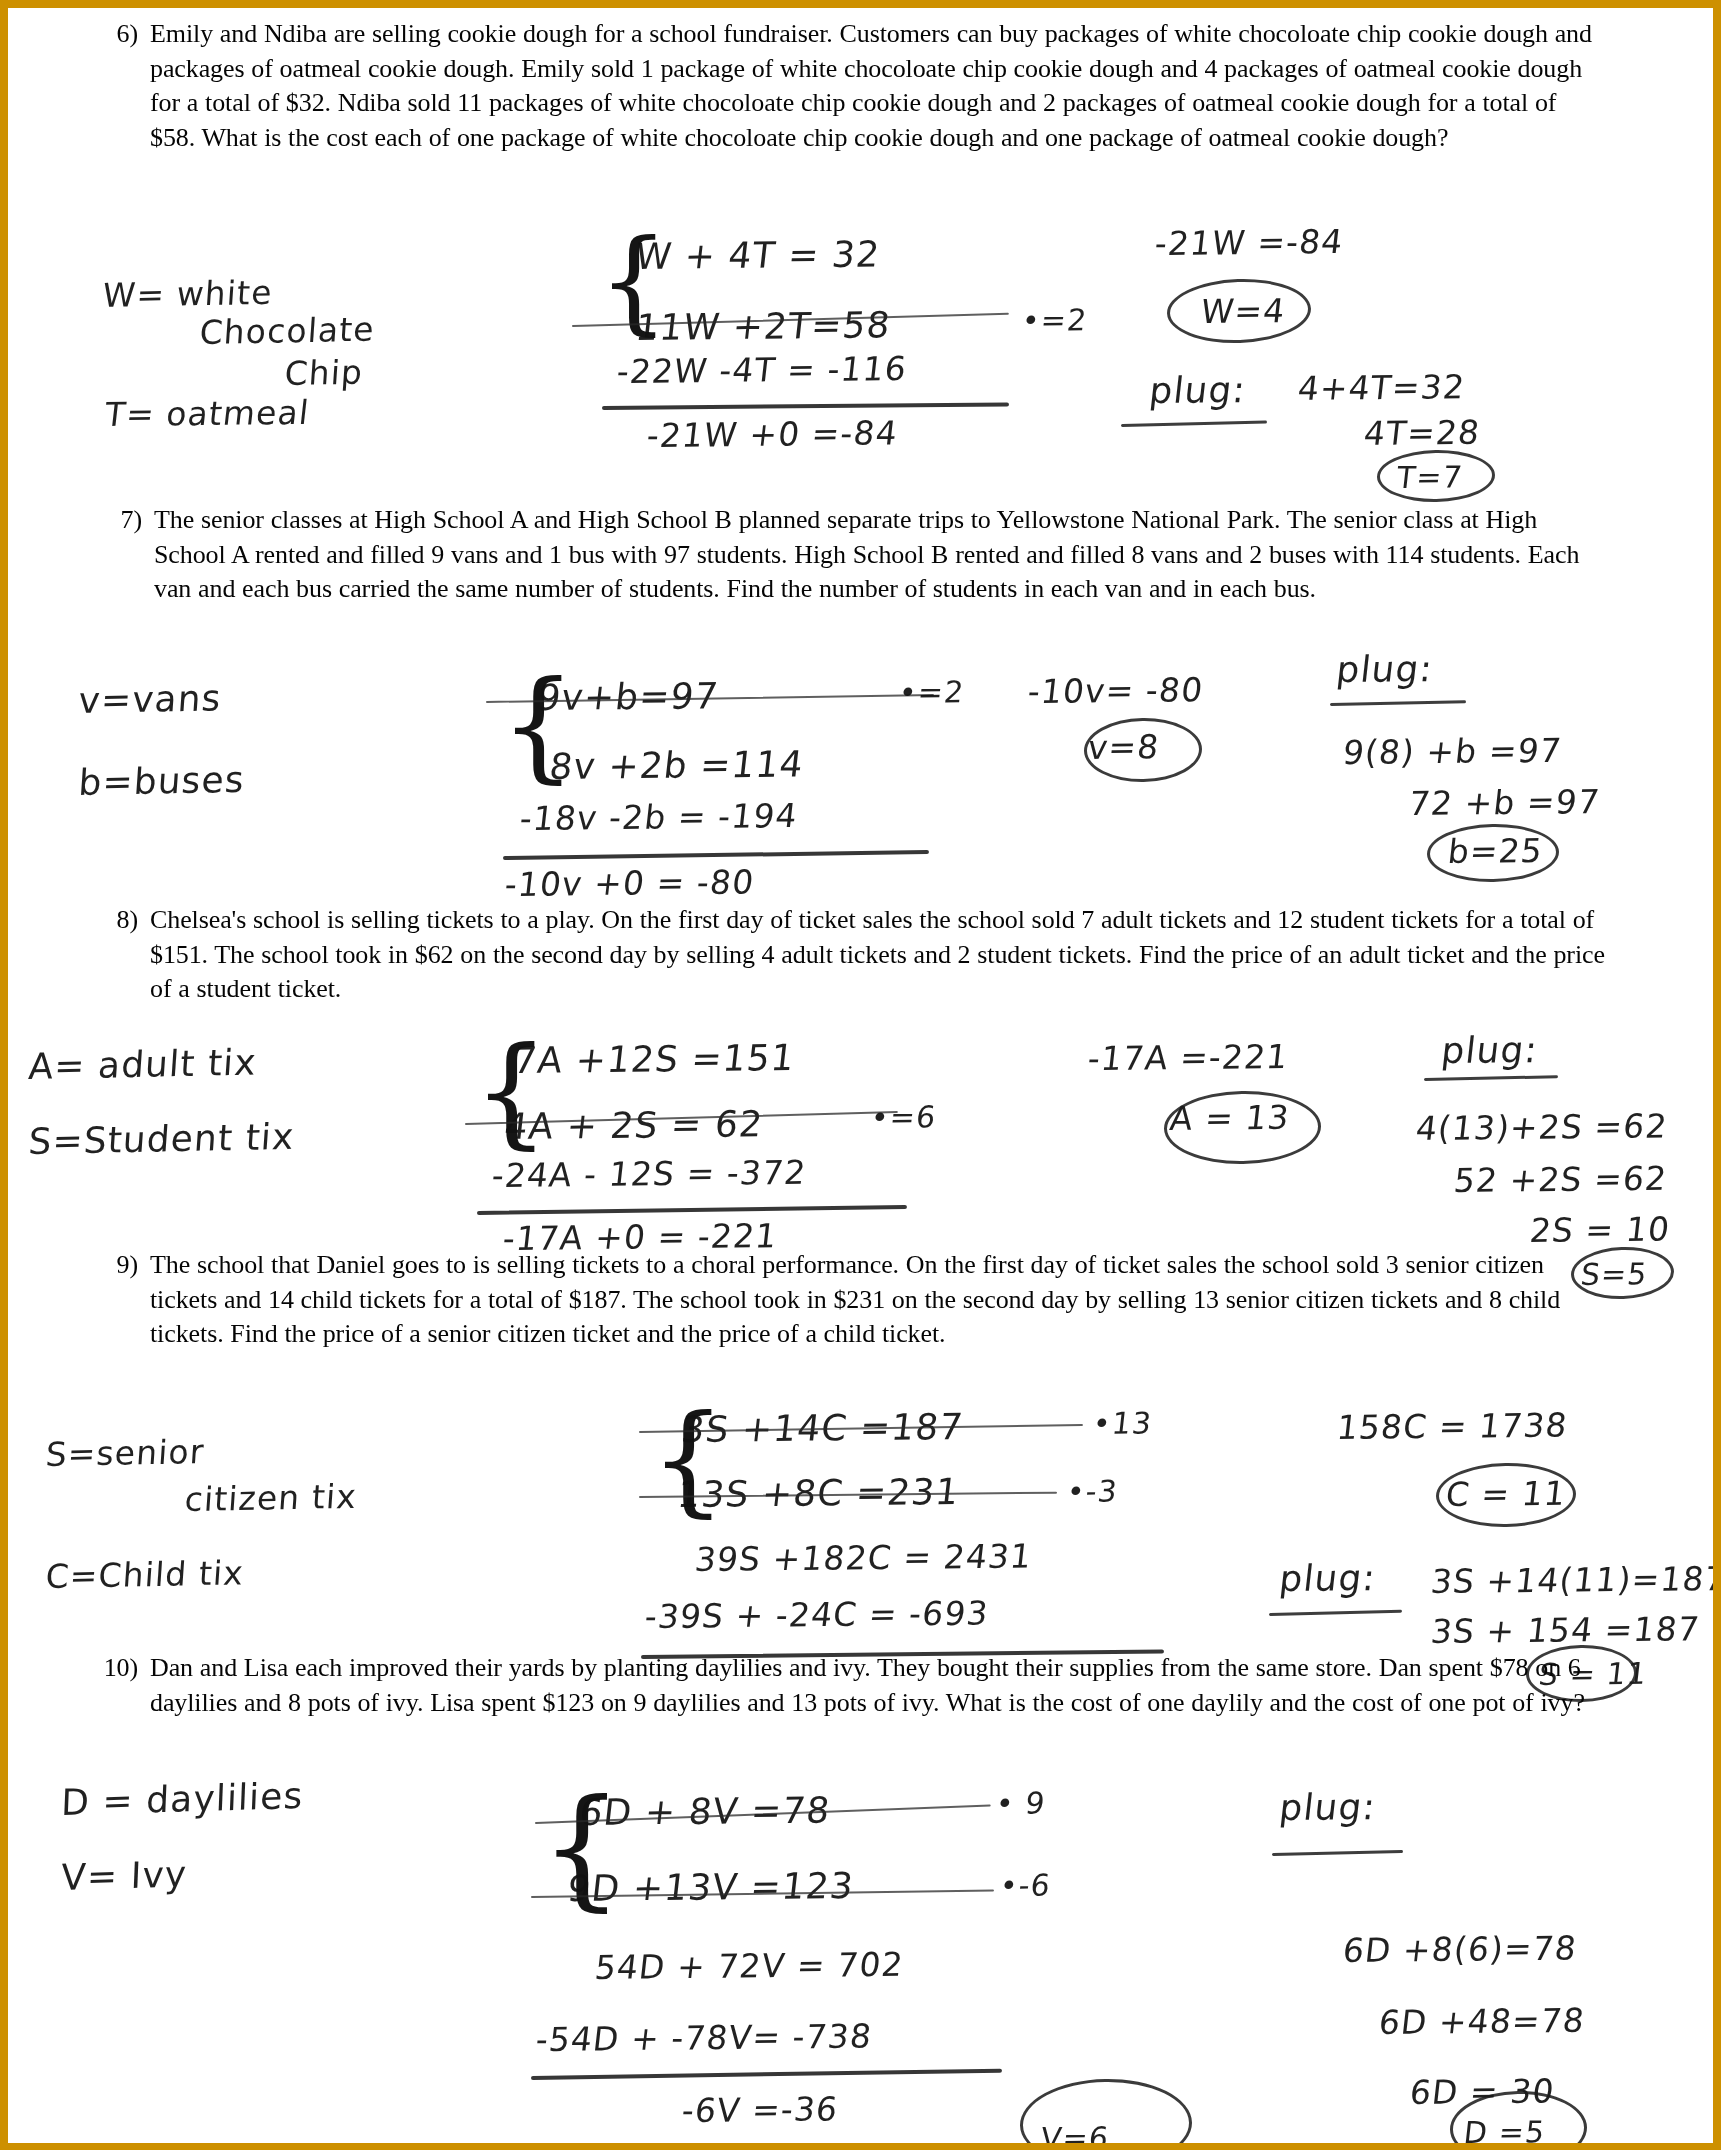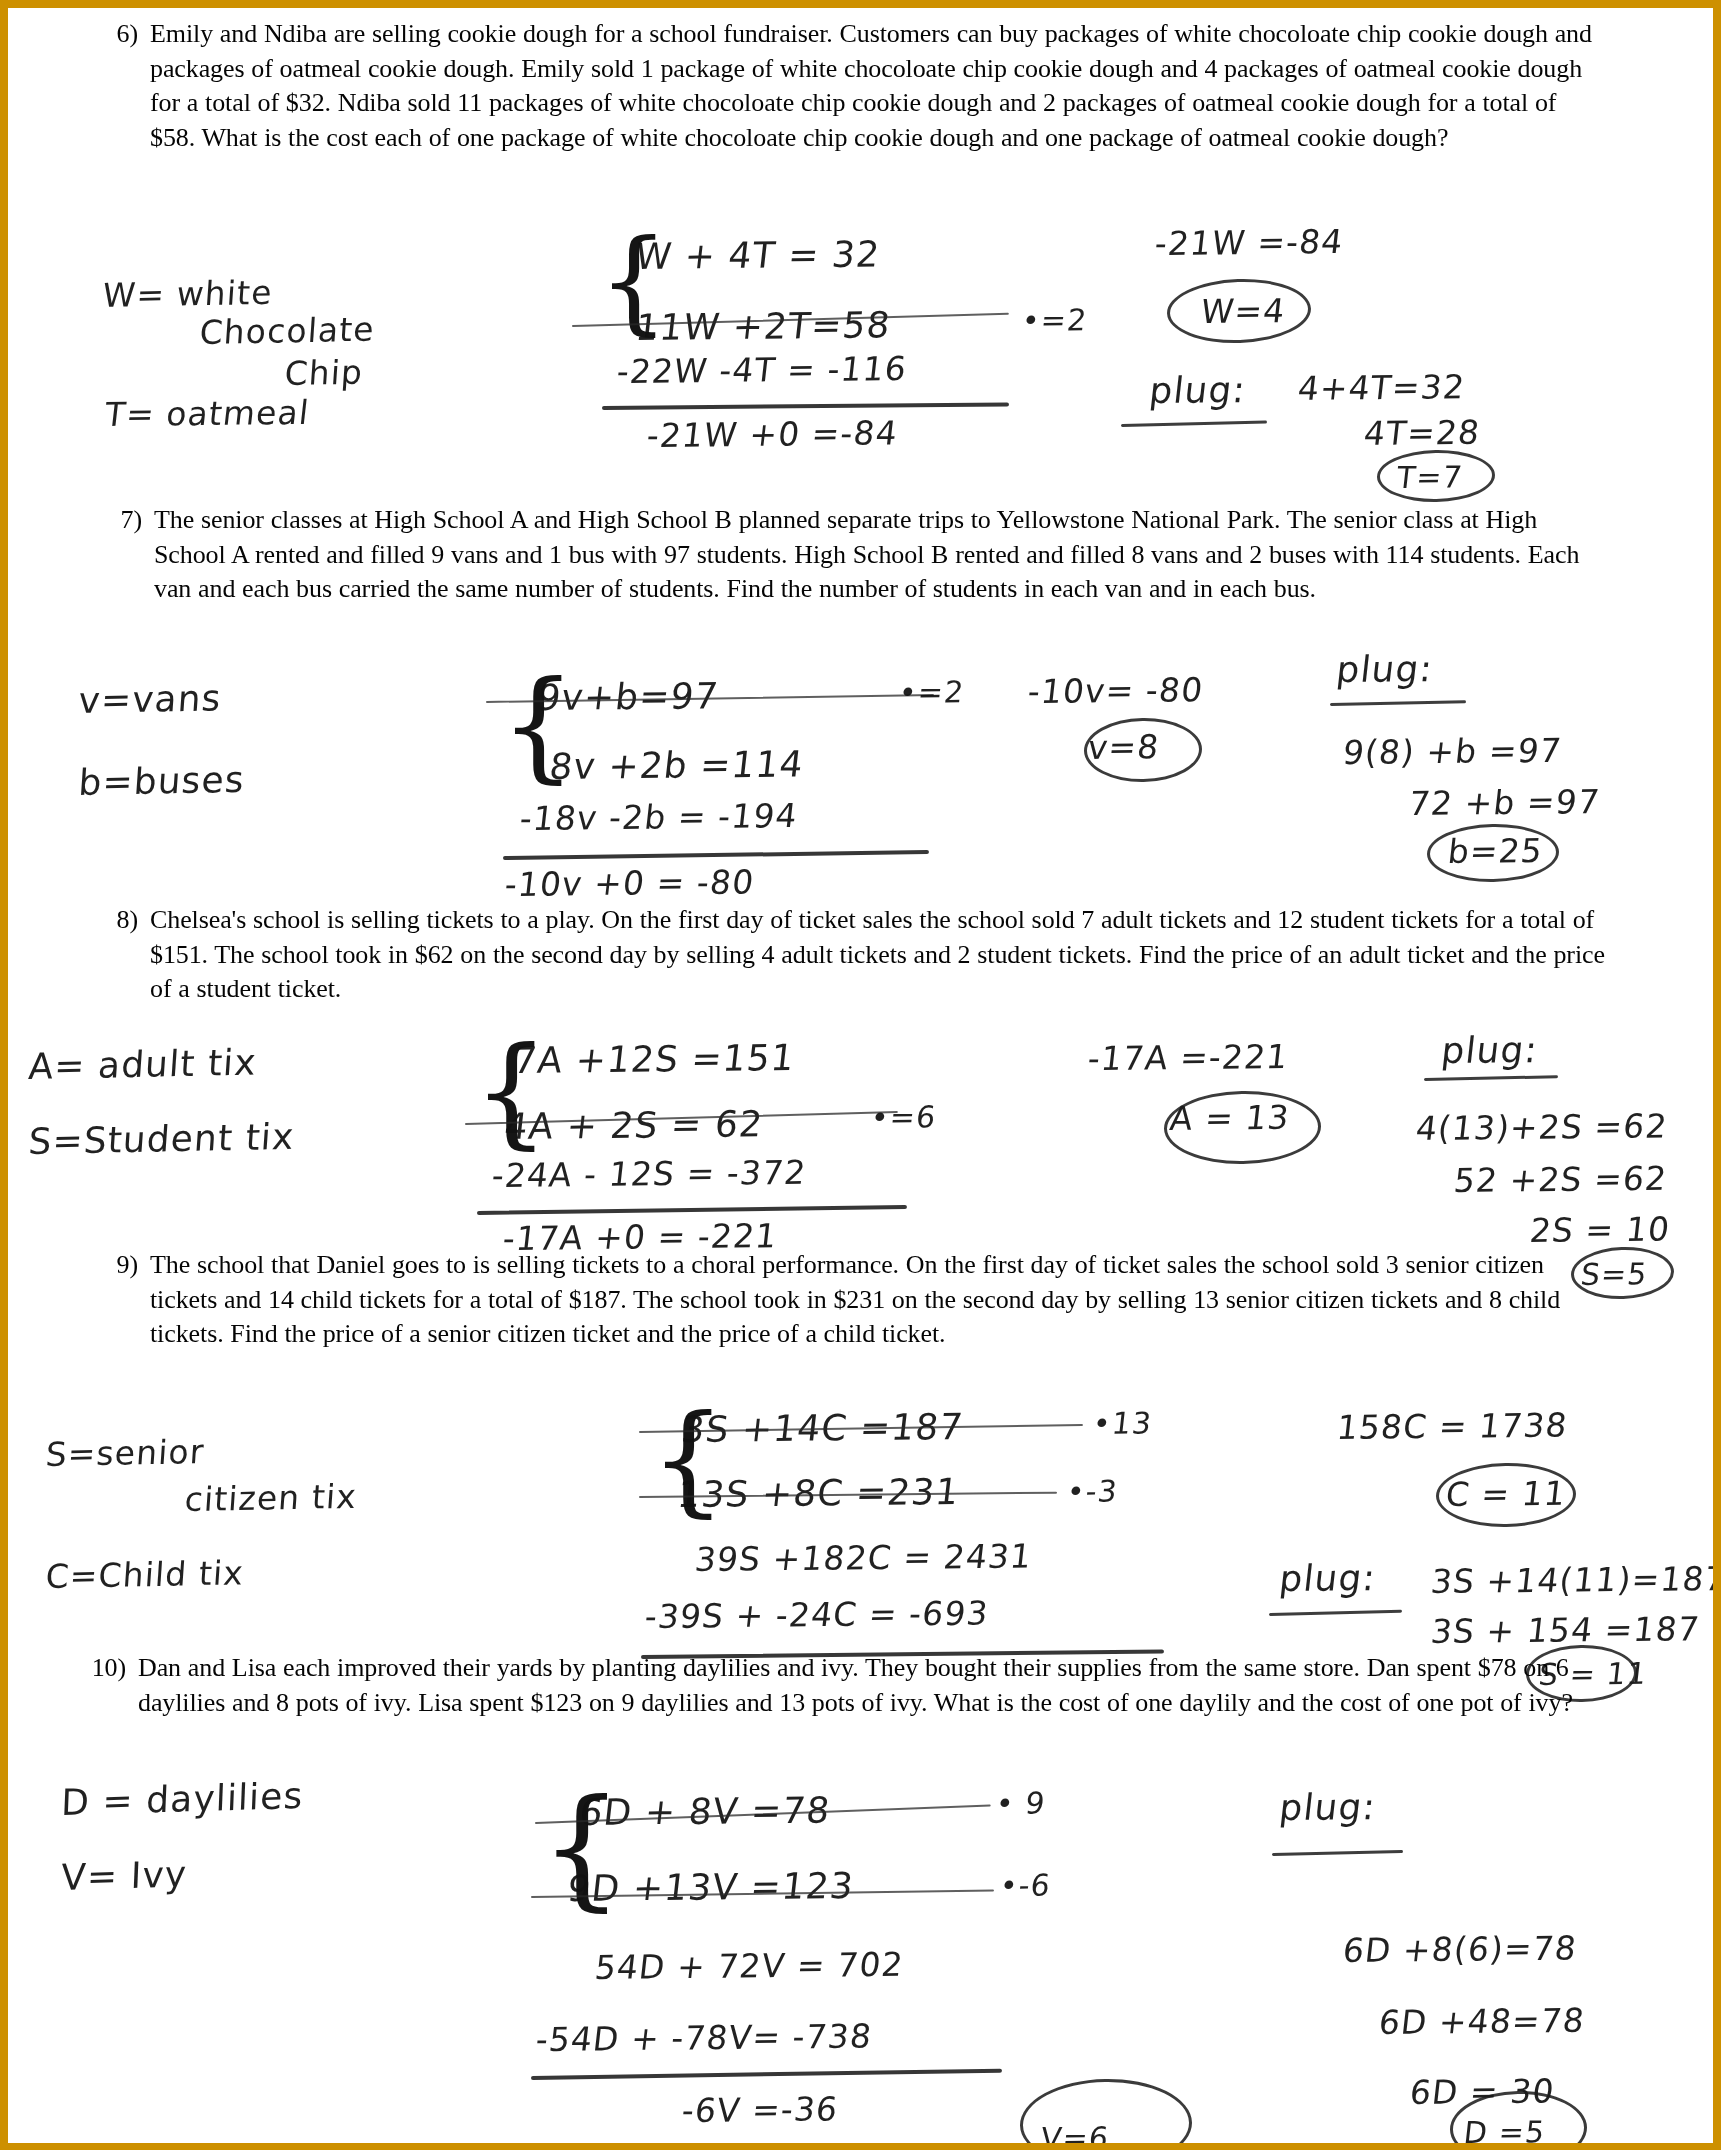--- a/index.html
+++ b/index.html
@@ -229,21 +229,21 @@
   <div class="hw lg sl2" style="left:1440px; top:1468px;">C = 11</div>
   <div class="circle" style="left:1428px; top:1455px; width:134px; height:58px; transform:rotate(-1deg);"></div>
 
   <div class="hw xl sl2" style="left:1274px; top:1550px;">plug:</div>
   <div class="uline" style="left:1261px; top:1605px; width:133px; transform:rotate(-1.4deg);"></div>
   <div class="hw lg sl2" style="left:1425px; top:1555px;">3S +14(11)=187</div>
   <div class="hw lg sl2" style="left:1425px; top:1605px;">3S + 154 =187</div>
   <div class="hw md sl2" style="left:1533px; top:1649px;">S = 11</div>
   <div class="circle" style="left:1518px; top:1637px; width:105px; height:51px; transform:rotate(-1deg);"></div>
 
-  <div class="problem" style="left:72px; top:1643px; width:1520px;">
+  <div class="problem" style="left:84px; top:1643px; width:1520px;">
     <div class="num">10)</div>
     <div class="body">Dan and Lisa each improved their yards by planting daylilies and ivy.  They bought their supplies from the same store.  Dan spent $78 on 6 daylilies and 8 pots of ivy.  Lisa spent $123 on 9 daylilies and 13 pots of ivy.  What is the cost of one daylily and the cost of one pot of ivy?</div>
   </div>
 
   <div class="hw xl sl3" style="left:54px; top:1774px;">D = daylilies</div>
   <div class="hw xl sl3" style="left:54px; top:1849px;">V= Ivy</div>
 
   <div class="brace" style="left:532px; top:1774px; font-size:131px;">{</div>
   <div class="hw xl sl2" style="left:574px; top:1784px;">6D + 8V =78</div>
   <div class="strike" style="left:527px; top:1814px; width:456px; transform:rotate(-2.2deg);"></div>

